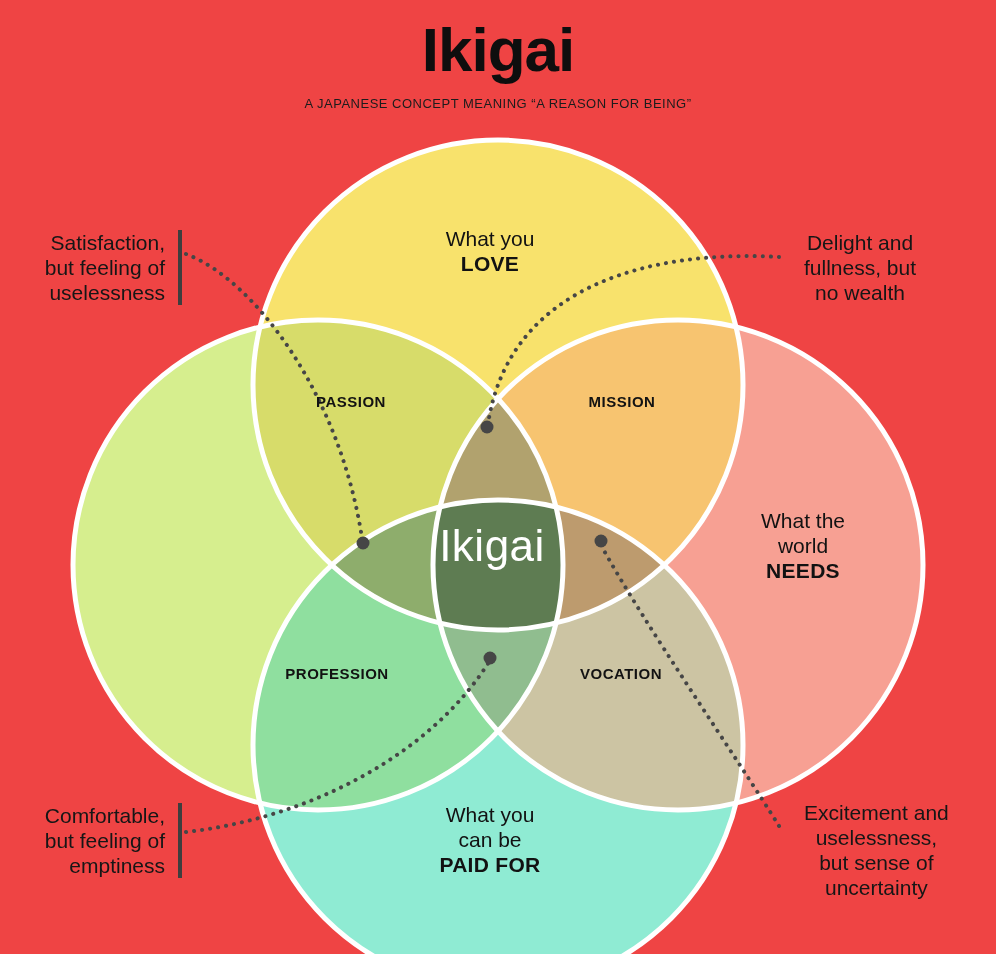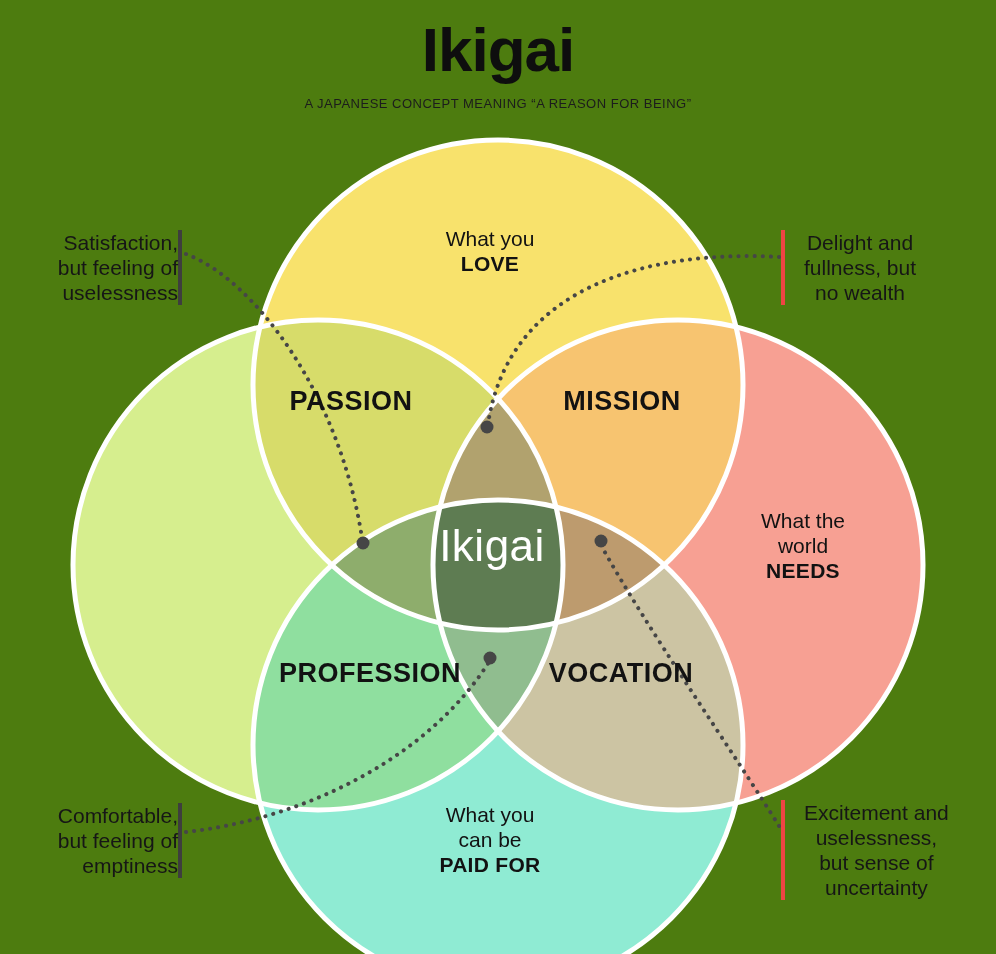--- a/index.html
+++ b/index.html
@@ -1,20 +1,20 @@
 <!DOCTYPE html>
 <html><head>
 <meta charset="utf-8">
 <style>
   html, body { margin: 0; padding: 0; background: #ffffff; }
   .canvas {
     position: relative;
     width: 996px;
     height: 954px;
-    background: #4d7c0f;
+    background: #ef4444;
     overflow: hidden;
     font-family: "Liberation Sans", sans-serif;
     color: #161616;
   }
   .svg-layer { position: absolute; left: 0; top: 0; width: 996px; height: 954px; }
 
   .title {
     position: absolute; top: 14px; left: 0; width: 100%;
     text-align: center; font-size: 62px; font-weight: bold;
     letter-spacing: -1px; color: #0e0e0e;
@@ -26,34 +26,34 @@
   }
 
   .vlabel {
     position: absolute; transform: translateX(-50%);
     text-align: center; font-size: 21px; line-height: 25px; color: #121212;
   }
   .vlabel b { font-weight: bold; letter-spacing: 0.3px; }
 
   .olabel {
     position: absolute; transform: translate(-50%, -50%);
-    font-size: 27px; font-weight: bold; letter-spacing: 0.5px; color: #121212;
+    font-size: 15px; font-weight: bold; letter-spacing: 0.5px; color: #121212;
     white-space: nowrap;
   }
 
   .ikigai-center {
     position: absolute; transform: translate(-50%, -50%);
     font-size: 44px; font-weight: 400; color: #ffffff; letter-spacing: 0.5px;
   }
 
   .note {
     position: absolute; font-size: 21px; line-height: 25px; color: #161616;
     white-space: nowrap;
   }
-  .note.right-bar { text-align: right; border-right: 4px solid #3e3e3e; }
+  .note.right-bar { text-align: right; border-right: 4px solid #3e3e3e; padding-right: 13px; }
   .note.left-bar  { text-align: center;  border-left: 4px solid #ef4444; padding-left: 19px; }
 </style>
 </head>
 <body>
 
 <div class="canvas">
 
   <svg class="svg-layer" viewBox="0 0 996 954" xmlns="http://www.w3.org/2000/svg">
     <defs>
       <clipPath id="clipTop">
@@ -154,21 +154,21 @@
   </div>
 
   <div class="vlabel" style="left:490px; top:802px;">
     <div>What you</div>
     <div>can be</div>
     <b>PAID FOR</b>
   </div>
 
   <div class="olabel" style="left:351px; top:401px;">PASSION</div>
   <div class="olabel" style="left:622px; top:401px;">MISSION</div>
-  <div class="olabel" style="left:370px; top:673px;">PROFESSION</div>
+  <div class="olabel" style="left:337px; top:673px;">PROFESSION</div>
   <div class="olabel" style="left:621px; top:673px;">VOCATION</div>
 
   <div class="ikigai-center" style="left:492px; top:546px;">Ikigai</div>
 
   <div class="note right-bar" style="right:814px; top:230px;">
     <div>Satisfaction,</div>
     <div>but feeling of</div>
     <div>uselessness</div>
   </div>
 

